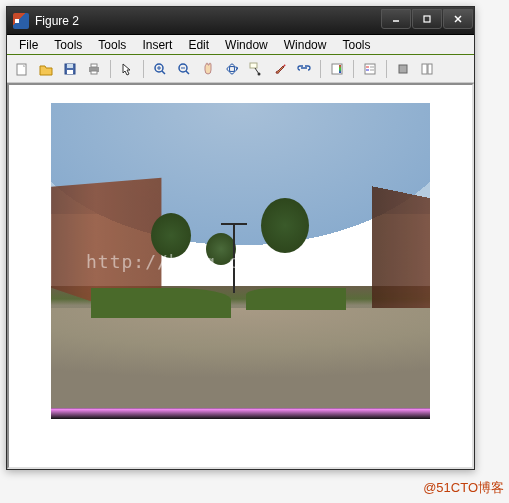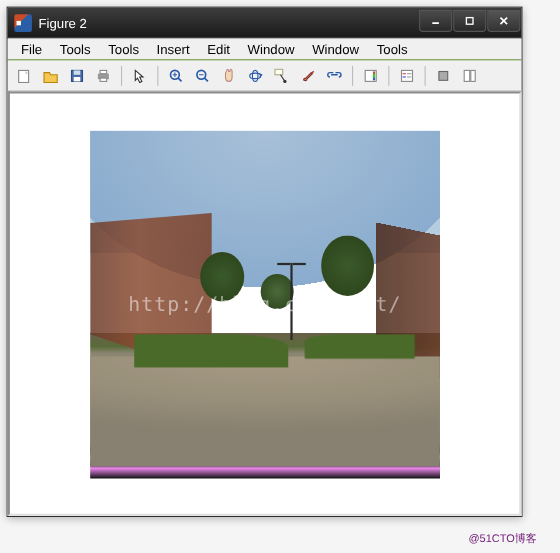--- a/index.html
+++ b/index.html
@@ -93,29 +93,28 @@
   .content {
     background: #fff;
     height: 386px;
     display: flex;
     align-items: flex-start;
     justify-content: center;
     padding-top: 18px;
     border: 2px inset #e0e0e0;
   }
   .figure-image {
-    width: 318px;
+    width: 379px;
     height: 316px;
     background:
       radial-gradient(ellipse 200% 150% at 50% 0%, #a8c0d8 0%, #8aacce 30%, transparent 30%),
       linear-gradient(180deg, #a8c5e0 0%, #b8cee0 35%, transparent 35%),
       linear-gradient(180deg, transparent 35%, transparent 58%, #6a5f4a 58%, #5a6b3a 62%, #8a8570 64%, #9a9485 85%, #888 90%, #222 92%, #ddd 94%, #222 96%, #e8e 97%, #111 100%);
     position: relative;
     overflow: hidden;
-    margin-top: 16px;
   }
   .building-left {
     position: absolute;
     left: -20px; top: 80px;
     width: 130px; height: 120px;
     background: linear-gradient(90deg, #6a3a28 0%, #8a4a30 50%, #7a4028 100%);
     transform: perspective(200px) rotateY(-35deg) skewY(6deg);
     opacity: 0.85;
   }
   .building-right {
@@ -162,23 +161,23 @@
   .watermark {
     position: absolute;
     left: 35px; top: 148px;
     color: rgba(255,255,255,.5);
     font-family: monospace;
     font-size: 18px;
     letter-spacing: 1px;
   }
   .credit {
     position: absolute;
-    right: 21px; bottom: 6px;
-    color: #701a75;
-    font-size: 10px;
+    right: 5px; bottom: 6px;
+    color: #c2410c;
+    font-size: 13px;
   }
 </style>
 </head>
 <body>
 
 <div class="window">
 
   <div class="titlebar">
     <div class="app-icon"></div>
     <span class="title-text">Figure 2</span>

